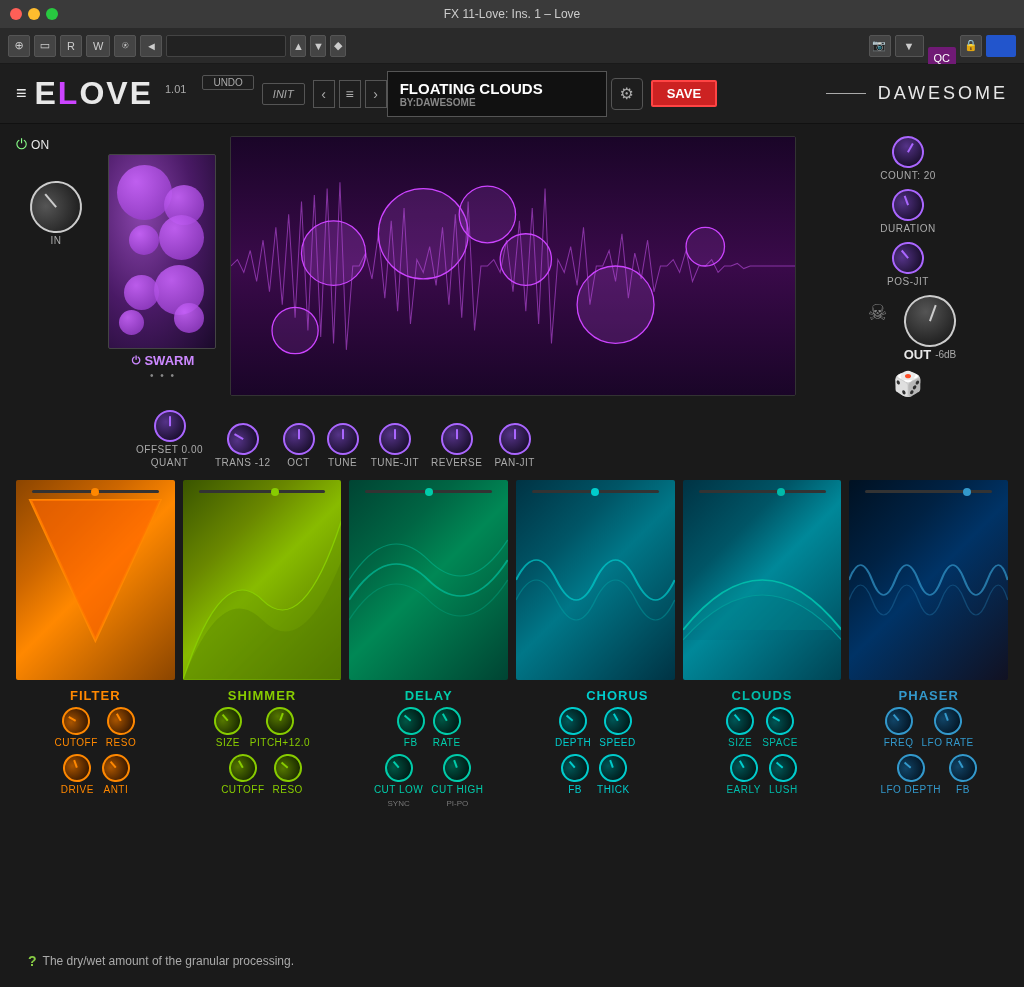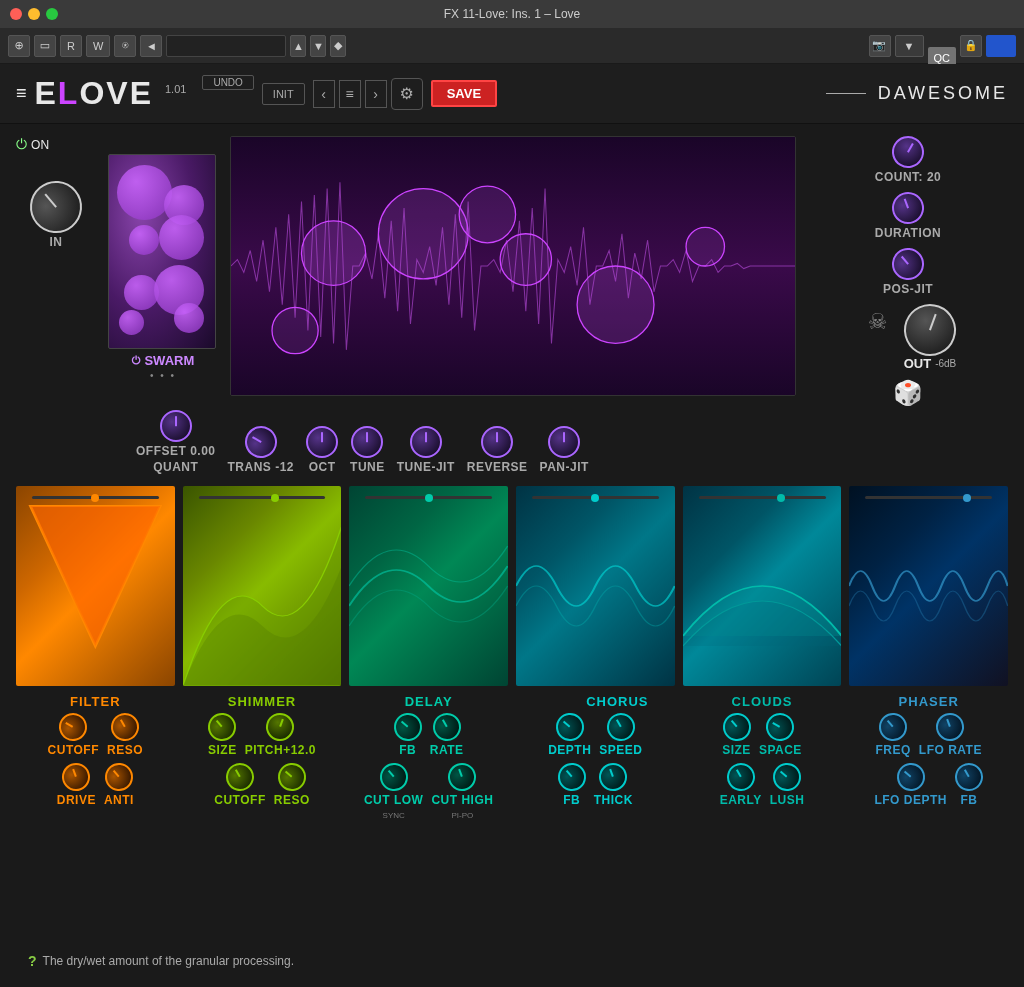--- a/index.html
+++ b/index.html
@@ -84,21 +84,21 @@
       color: #ccc;
       padding: 2px 8px;
       font-size: 11px;
       cursor: pointer;
       height: 22px;
       display: flex;
       align-items: center;
       border-radius: 2px;
     }
     .qc-btn {
-      background: #737373;
+      background: #701a75;
       color: #fff;
       border: none;
       padding: 2px 6px;
       font-size: 11px;
       height: 22px;
       border-radius: 2px;
       margin-top: 24px;
     }
     .blue-box {
       background: #2255cc;
@@ -163,20 +163,21 @@
       margin-top: 44px;
     }
     .init-btn {
       background: transparent;
       border: 1px solid #555;
       color: #aaa;
       padding: 4px 10px;
       font-size: 11px;
       cursor: pointer;
       border-radius: 2px;
+      font-style: italic;
     }
     .preset-nav {
       display: flex;
       align-items: center;
       gap: 4px;
     }
     .nav-btn {
       background: transparent;
       border: 1px solid #555;
       color: #aaa;
@@ -306,26 +307,25 @@
       position: absolute;
       top: 50%;
       left: 50%;
       width: 2px;
       height: 35%;
       background: #aaa;
       transform-origin: bottom center;
       transform: translate(-50%, -100%) rotate(0deg);
     }
     .knob-label {
-      font-size: 12px;
+      font-size: 10px;
       color: #aaa;
       text-align: left;
       text-transform: uppercase;
       letter-spacing: 0.5px;
-      font-weight: bold;
     }
 
     .knob-lg { width: 52px; height: 52px; }
     .knob-md { width: 40px; height: 40px; }
     .knob-sm { width: 32px; height: 32px; }
     .knob-xs { width: 28px; height: 28px; }
 
     
     .swarm-area {
       width: 110px;
@@ -640,20 +640,24 @@
       <button class="undo-btn">UNDO</button>
       <button class="redo-btn">REDO</button>
     </div>
   </div>
   <button class="init-btn" style="margin-left:8px;">INIT</button>
   <div class="preset-nav" style="margin-left:8px;">
     <button class="nav-btn">‹</button>
     <button class="nav-btn">≡</button>
     <button class="nav-btn">›</button>
   </div>
+  <div class="preset-name-box">
+    <div class="preset-name">FLOATING CLOUDS</div>
+    <div class="preset-author">BY:DAWESOME</div>
+  </div>
   <div class="preset-icon" style="margin-left:4px;">⚙</div>
   <button class="save-btn" style="margin-left:8px; border:2px solid #ff4444;">SAVE</button>
   <div class="header-spacer"></div>
   <div class="dawesome-logo">
     <div class="dawesome-line"></div>
     <span>DAWESOME</span>
   </div>
 </div>
 
 <div class="plugin-body">

